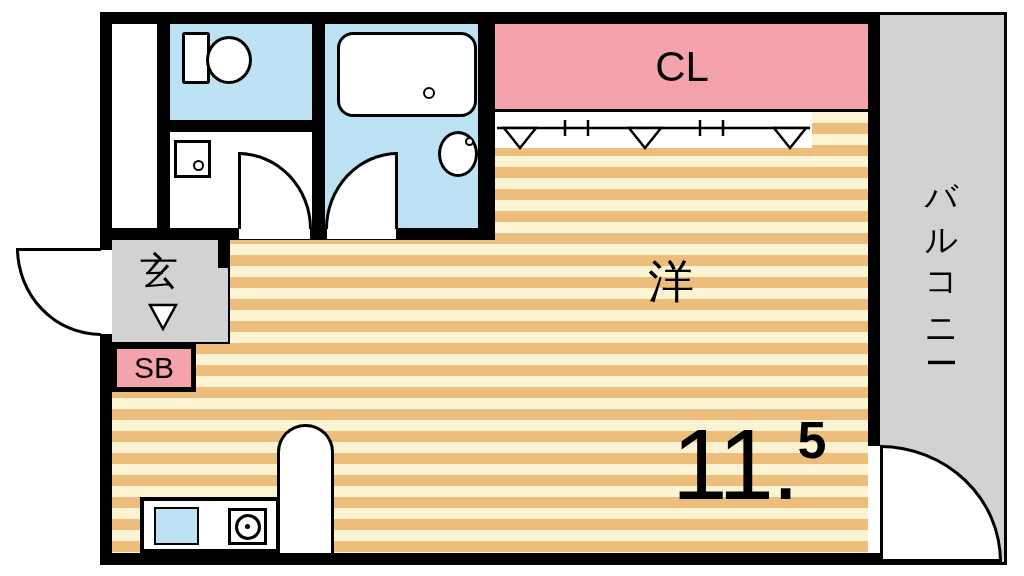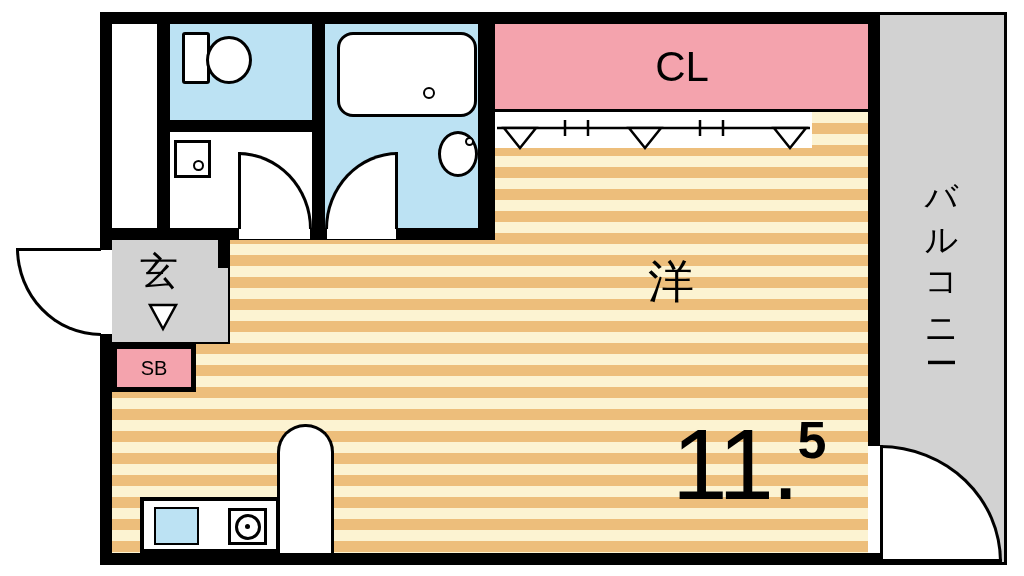--- a/index.html
+++ b/index.html
@@ -70,21 +70,21 @@
   <div class="abs wall" style="left:478px;top:12px;width:17px;height:228px;"></div>
   <div class="abs wall" style="left:100px;top:228px;width:395px;height:12px;"></div>
   <div class="abs wall" style="left:218px;top:240px;width:12px;height:28px;"></div>
 
   <div class="abs whitebg" style="left:100px;top:250px;width:12px;height:84px;"></div>
   <div class="abs whitebg" style="left:868px;top:446px;width:12px;height:106px;"></div>
   <div class="abs whitebg" style="left:239px;top:229px;width:71px;height:10px;"></div>
   <div class="abs whitebg" style="left:327px;top:229px;width:69px;height:10px;"></div>
 
   <div class="abs pink center" style="left:112px;top:344px;width:84px;height:48px;border:5px solid var(--wall);">
-    <span class="label" style="font-size:20px;font-weight:500;">SB</span>
+    <span class="label" style="font-size:30px;font-weight:500;">SB</span>
   </div>
 
   <div class="abs whitebg" style="left:16px;top:248px;width:85px;height:88px;border:3px solid var(--wall);border-right:none;border-radius:0 0 0 100%;"></div>
   <div class="abs whitebg" style="left:238px;top:152px;width:74px;height:77px;border:3px solid var(--wall);border-bottom:none;border-radius:0 100% 0 0;"></div>
   <div class="abs whitebg" style="left:325px;top:152px;width:73px;height:77px;border:3px solid var(--wall);border-bottom:none;border-radius:100% 0 0 0;"></div>
   <div class="abs whitebg" style="left:880px;top:445px;width:122px;height:117px;border:3px solid var(--wall);border-radius:0 100% 0 0;"></div>
   <div class="abs whitebg" style="left:277px;top:424px;width:57px;height:129px;border:3px solid var(--wall);border-bottom:none;border-radius:28px 28px 0 0;"></div>
 
   <div class="abs whitebg" style="left:182px;top:32px;width:28px;height:52px;border:3px solid var(--wall);border-radius:3px;"></div>
   <div class="abs whitebg" style="left:206px;top:36px;width:46px;height:48px;border:3px solid var(--wall);border-radius:50%;"></div>

